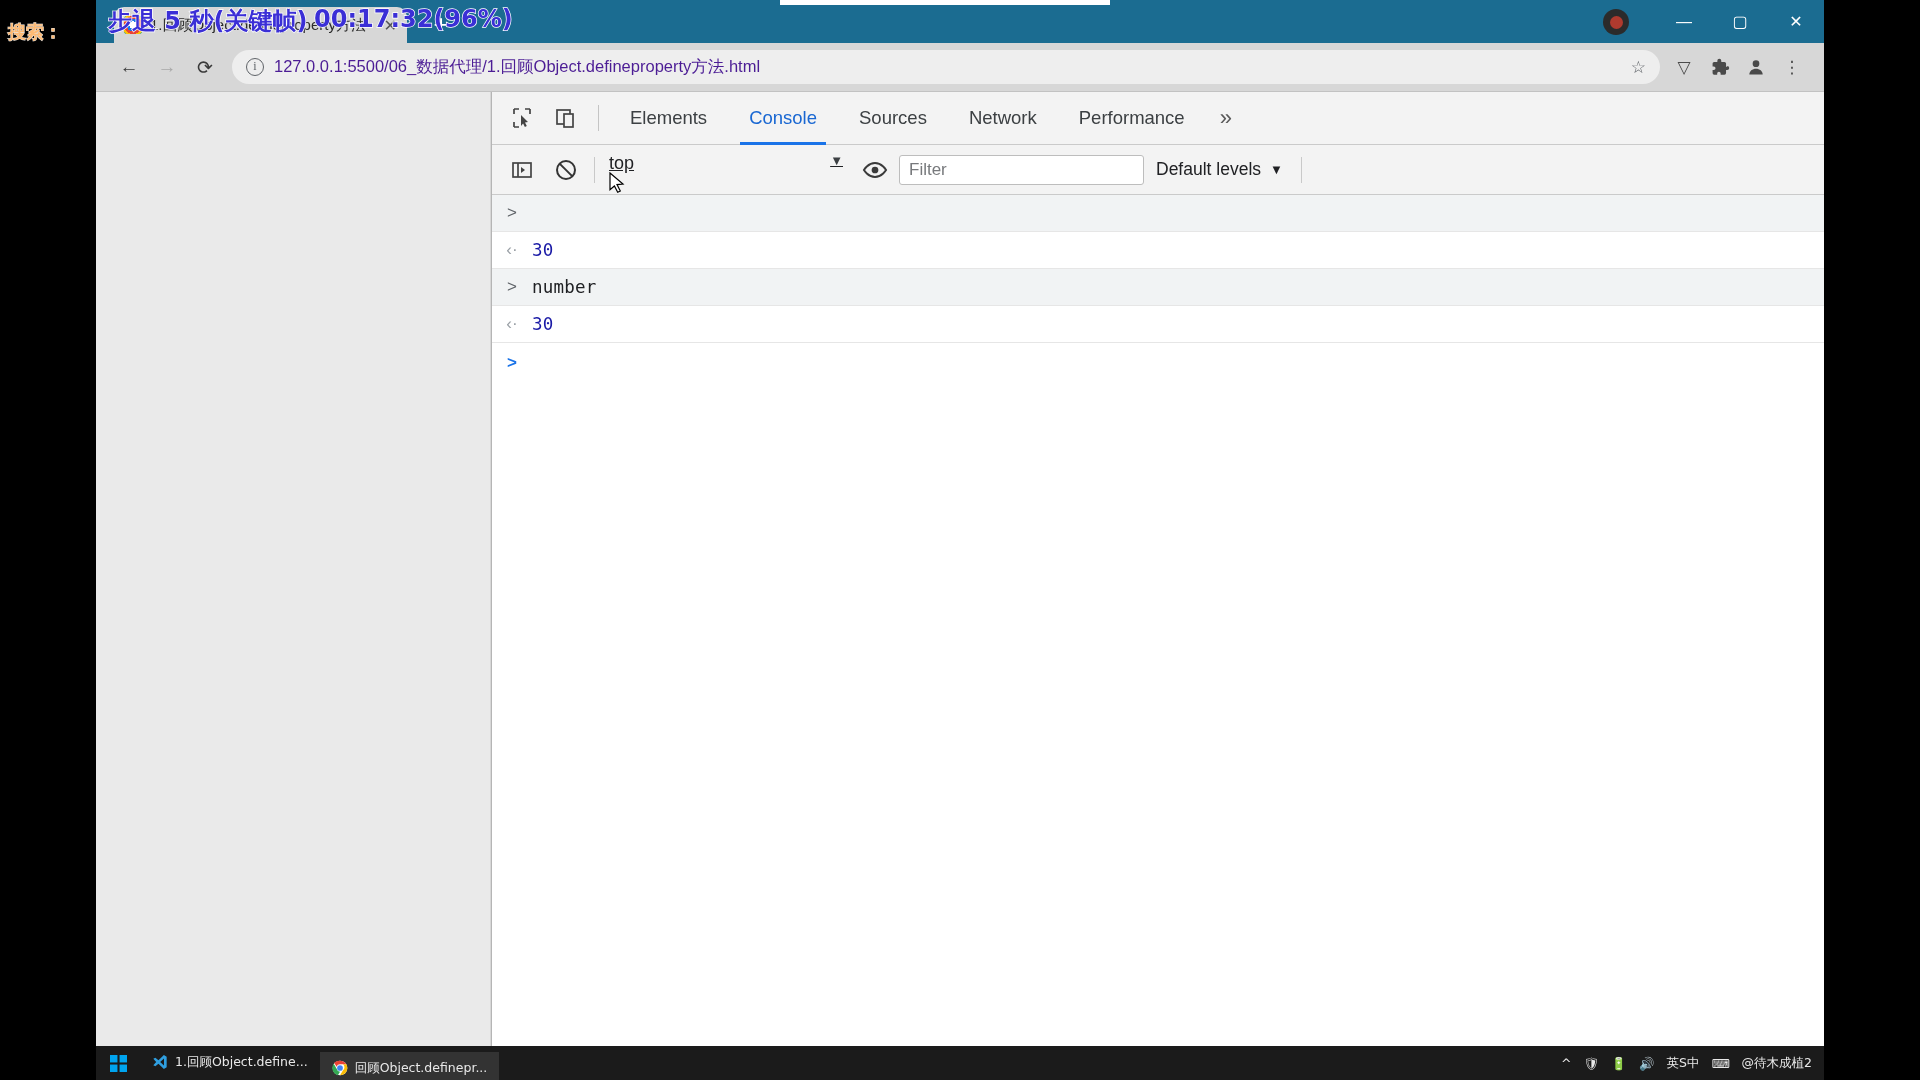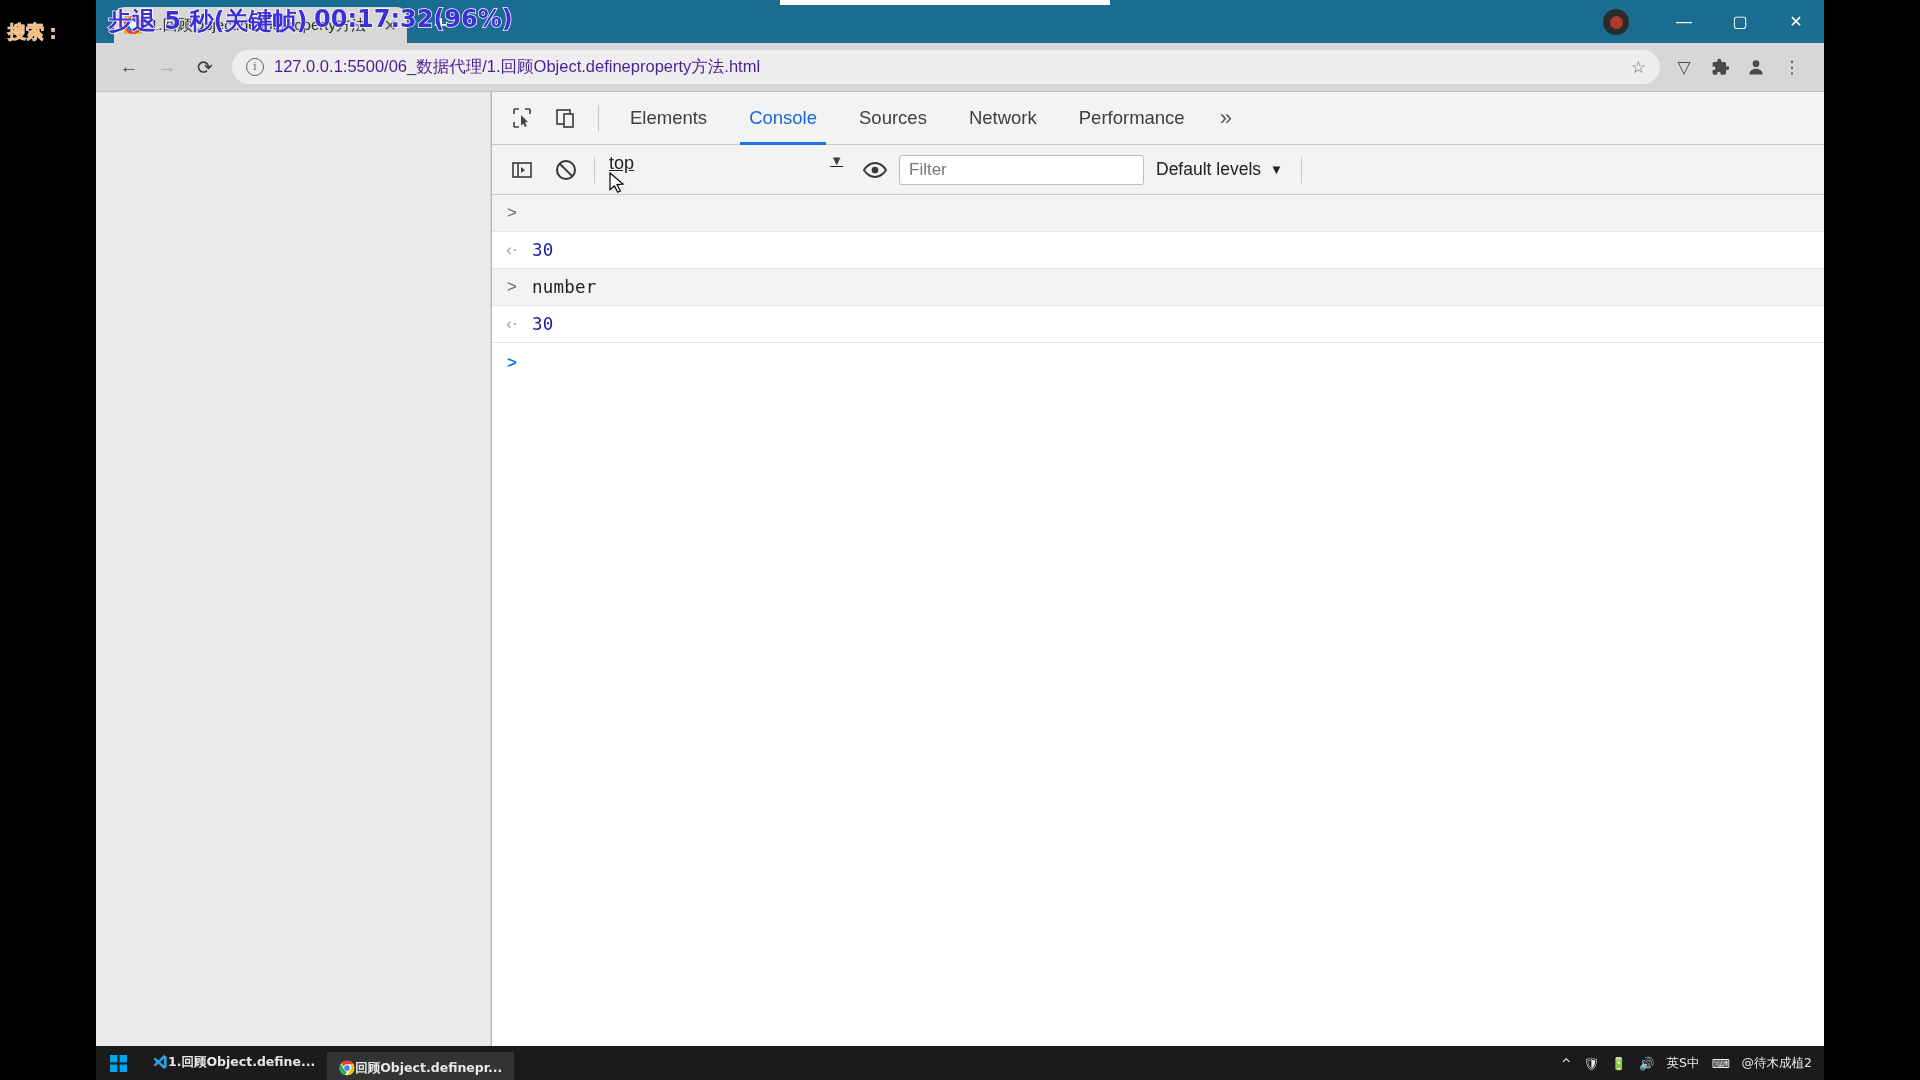--- a/index.html
+++ b/index.html
@@ -299,25 +299,26 @@
     color: #e8e8e8; font-size: 13px;
   }
   .tb-start {
     width: 44px; height: 34px;
     display: flex; align-items: center; justify-content: center;
   }
   .tb-task {
     height: 34px;
     display: flex; align-items: center;
     padding: 8px 12px;
+    gap: 7px;
     max-width: 190px;
     border-bottom: 2px solid transparent;
     font-family: "DejaVu Sans", sans-serif;
     font-size: 12.5px;
-    white-space: nowrap; overflow: hidden; font-weight: bold;
+    white-space: nowrap; overflow: hidden;
   }
   .tb-task.active { background: #333333; border-bottom-color: #6fa8dc; margin-top: 12px; }
   .tb-task .tfav { width: 16px; height: 16px; flex: 0 0 16px; }
   .tb-task .tlbl { overflow: hidden; text-overflow: ellipsis; }
   .tray {
     margin-left: auto;
     display: flex; align-items: center; gap: 12px;
     padding-right: 12px;
     font-size: 12.5px;
     font-family: "DejaVu Sans", sans-serif;

